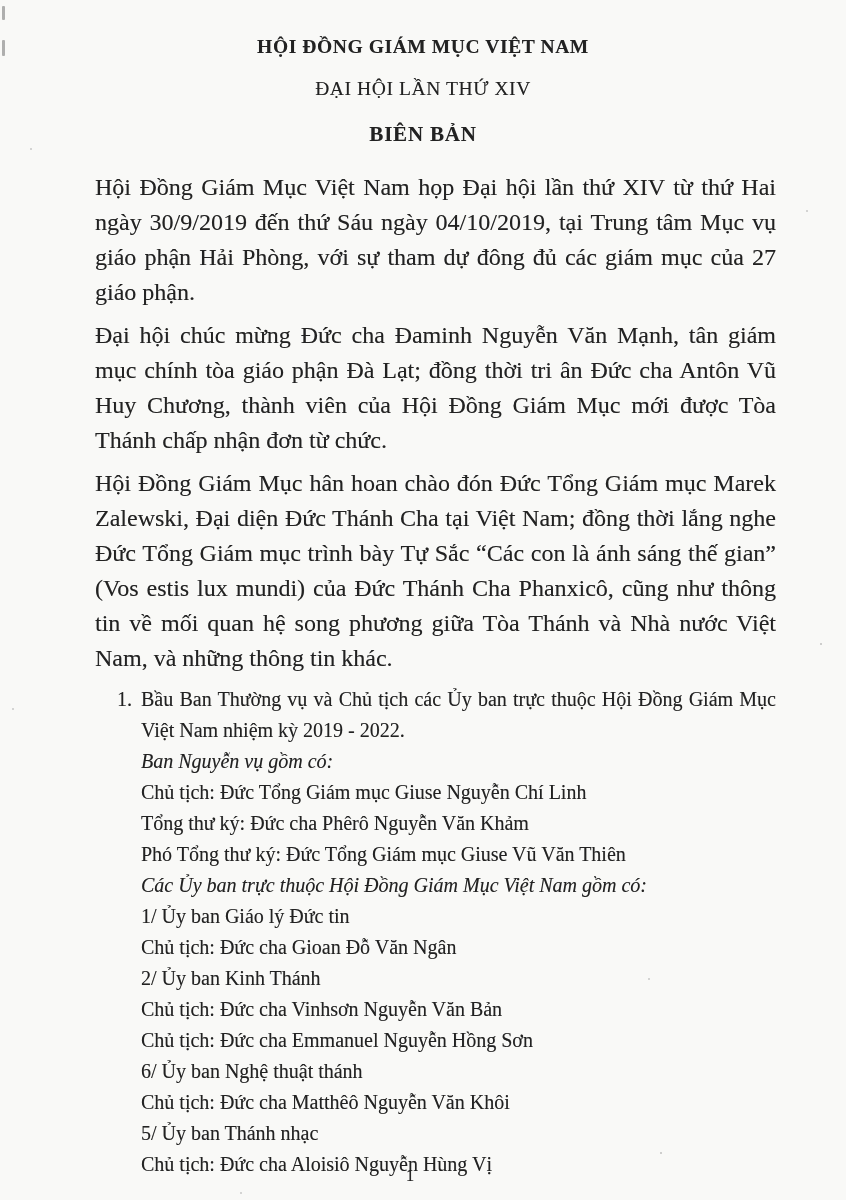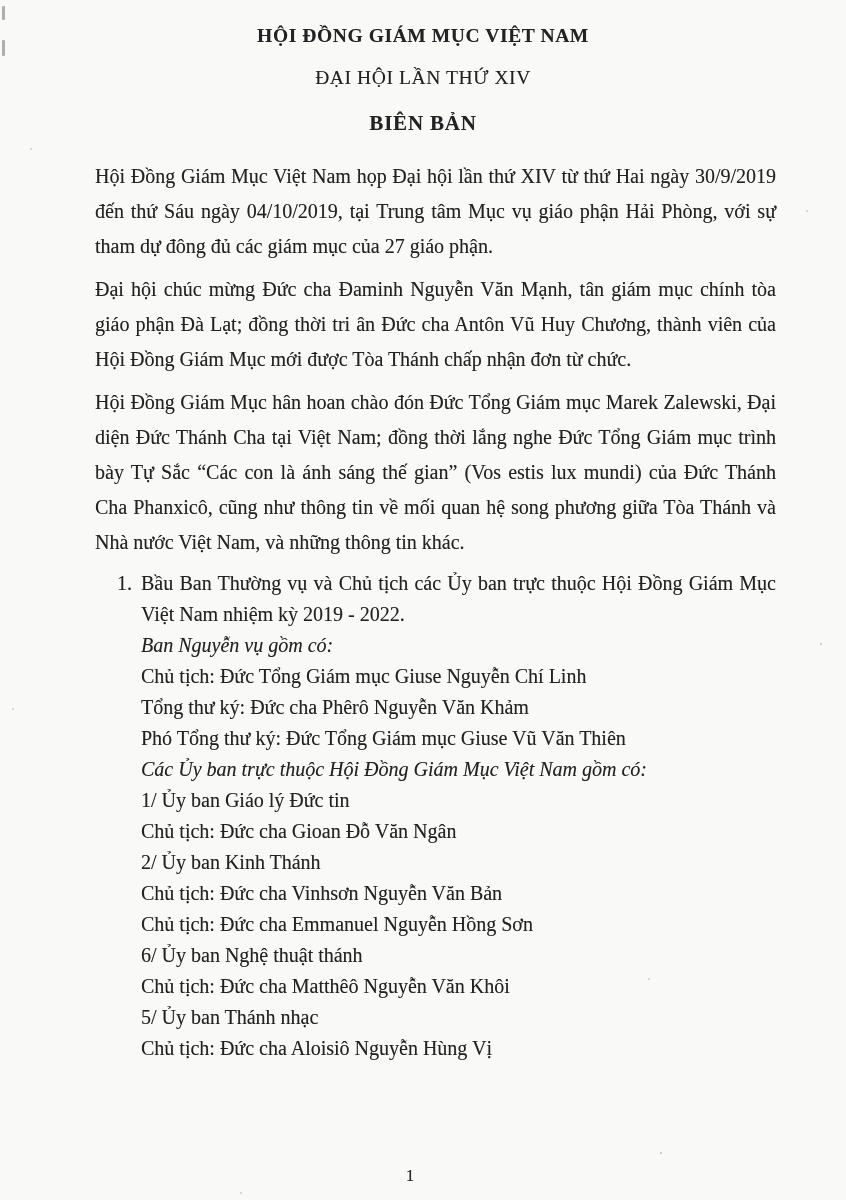--- a/index.html
+++ b/index.html
@@ -12,21 +12,21 @@
     background: #f9f9f7;
     font-family: "Liberation Serif", "DejaVu Serif", serif;
     color: #222222;
     position: relative;
     overflow: hidden;
   }
   .page {
     box-sizing: border-box;
     width: 846px;
     height: 1200px;
-    padding: 20px 70px 0 95px;
+    padding: 31px 70px 0 95px;
     position: relative;
     text-shadow: 0.2px 0.2px 0.4px rgba(34,34,34,0.35);
   }
   
   .heads {
     margin-left: -95px;
     margin-right: -70px;
     text-align: center;
   }
   .org-title {
@@ -44,21 +44,21 @@
     margin: 0 0 20px 0;
   }
   .doc-type {
     font-size: 21px;
     font-weight: bold;
     letter-spacing: 0.8px;
     line-height: 27px;
     margin: 0 0 22px 0;
   }
   p.body-par {
-    font-size: 20px;
+    font-size: 24px;
     line-height: 35px;
     text-align: justify;
     margin: 0 0 8px 0;
   }
   p.one-line {
     white-space: nowrap;
     text-align: left;
   }
   .list {
     margin-top: 0;

